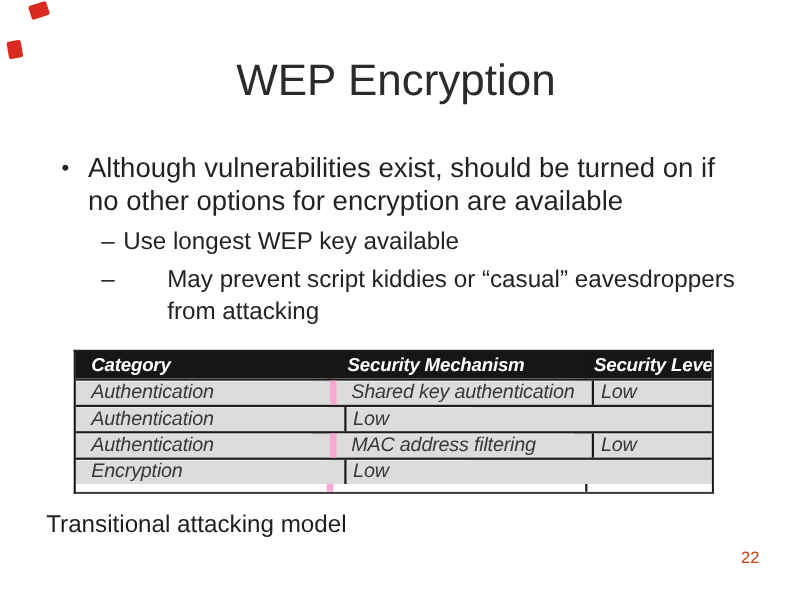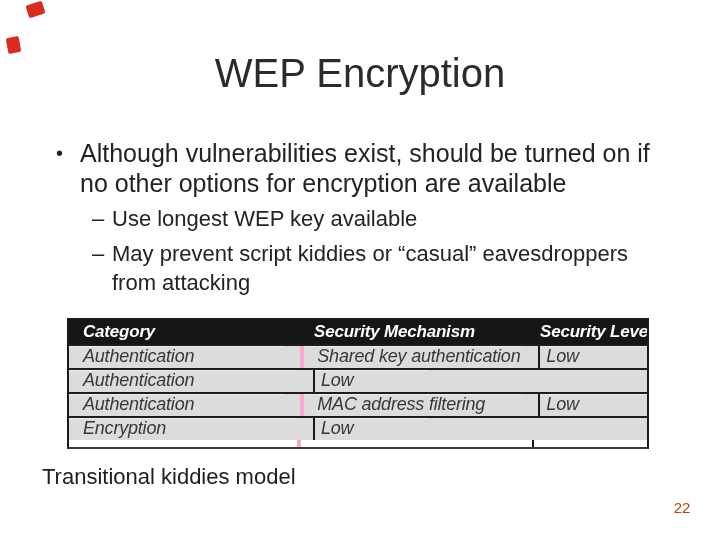--- a/index.html
+++ b/index.html
@@ -27,36 +27,36 @@
 
   .bullet-row { position: absolute; display: flex; color: #232323; }
   .bullet-l1 { left: 56px; top: 138px; font-size: 25px; line-height: 30px; }
   .bullet-l1 .marker { width: 24px; flex: 0 0 24px; font-size: 20px; line-height: 30px; }
   .bullet-l1 .btext  { width: 585px; }
 
   .bullet-l2 { font-size: 22px; line-height: 29px; }
   .bullet-l2 .marker { width: 20px; flex: 0 0 20px; }
   .sub1 { left: 92px; top: 204px; }
   .sub2 { left: 92px; top: 239px; }
-  .sub2 .btext { width: 532px; }
+  .sub2 .btext { width: 532px; margin-left: 40px; }
 
   
   .sec-table {
     position: absolute; left: 67px; top: 318px; width: 582px;
     box-sizing: border-box;
     border: 2px solid #1a1a1a;
     border-bottom: 2px solid #3a3a3a;
     background: #ffffff;
     letter-spacing: -0.2px;
     font-style: italic;
   }
   .trow { display: flex; }
   .tcell { box-sizing: border-box; overflow: hidden; white-space: nowrap; }
   .c0 { width: 228px; padding-left: 14px; }
-  .c1 { width: 235px; padding-left: 13px; border-left: 4px solid #f9a8d4; }
+  .c1 { width: 235px; padding-left: 13px; border-left: 6px solid #f9a8d4; }
   .c2 { width: 115px; padding-left: 6px;  border-left: 2px solid #1a1a1a; }
   .thead-row { background: #161616; color: #ffffff; height: 24px; }
   .thead-row .tcell { font-weight: bold; font-size: 17px; line-height: 24px; border-left-color: #161616; }
   .tdata-row {
     background: #dcdcdc; color: #383838;
     height: 22px; border-top: 2px solid #1d1d1d; gap: 16px;
   }
   .tdata-row .tcell {
     font-size: 18px; line-height: 21px;
     box-shadow: inset 0 1px 0 rgba(255,255,255,.55);
@@ -121,17 +121,17 @@
       <div class="tcell c0">Encryption</div>
       <div class="tcell c2">Low</div>
     </div>
     <div class="trow tfoot-row">
       <div class="tcell c0"></div>
       <div class="tcell c1"></div>
       <div class="tcell c2"></div>
     </div>
   </div>
 
-  <div class="caption">Transitional kiddies model</div>
+  <div class="caption">Transitional attacking model</div>
 
   <div class="page-number">22</div>
 
 </div>
 
 </body></html>

